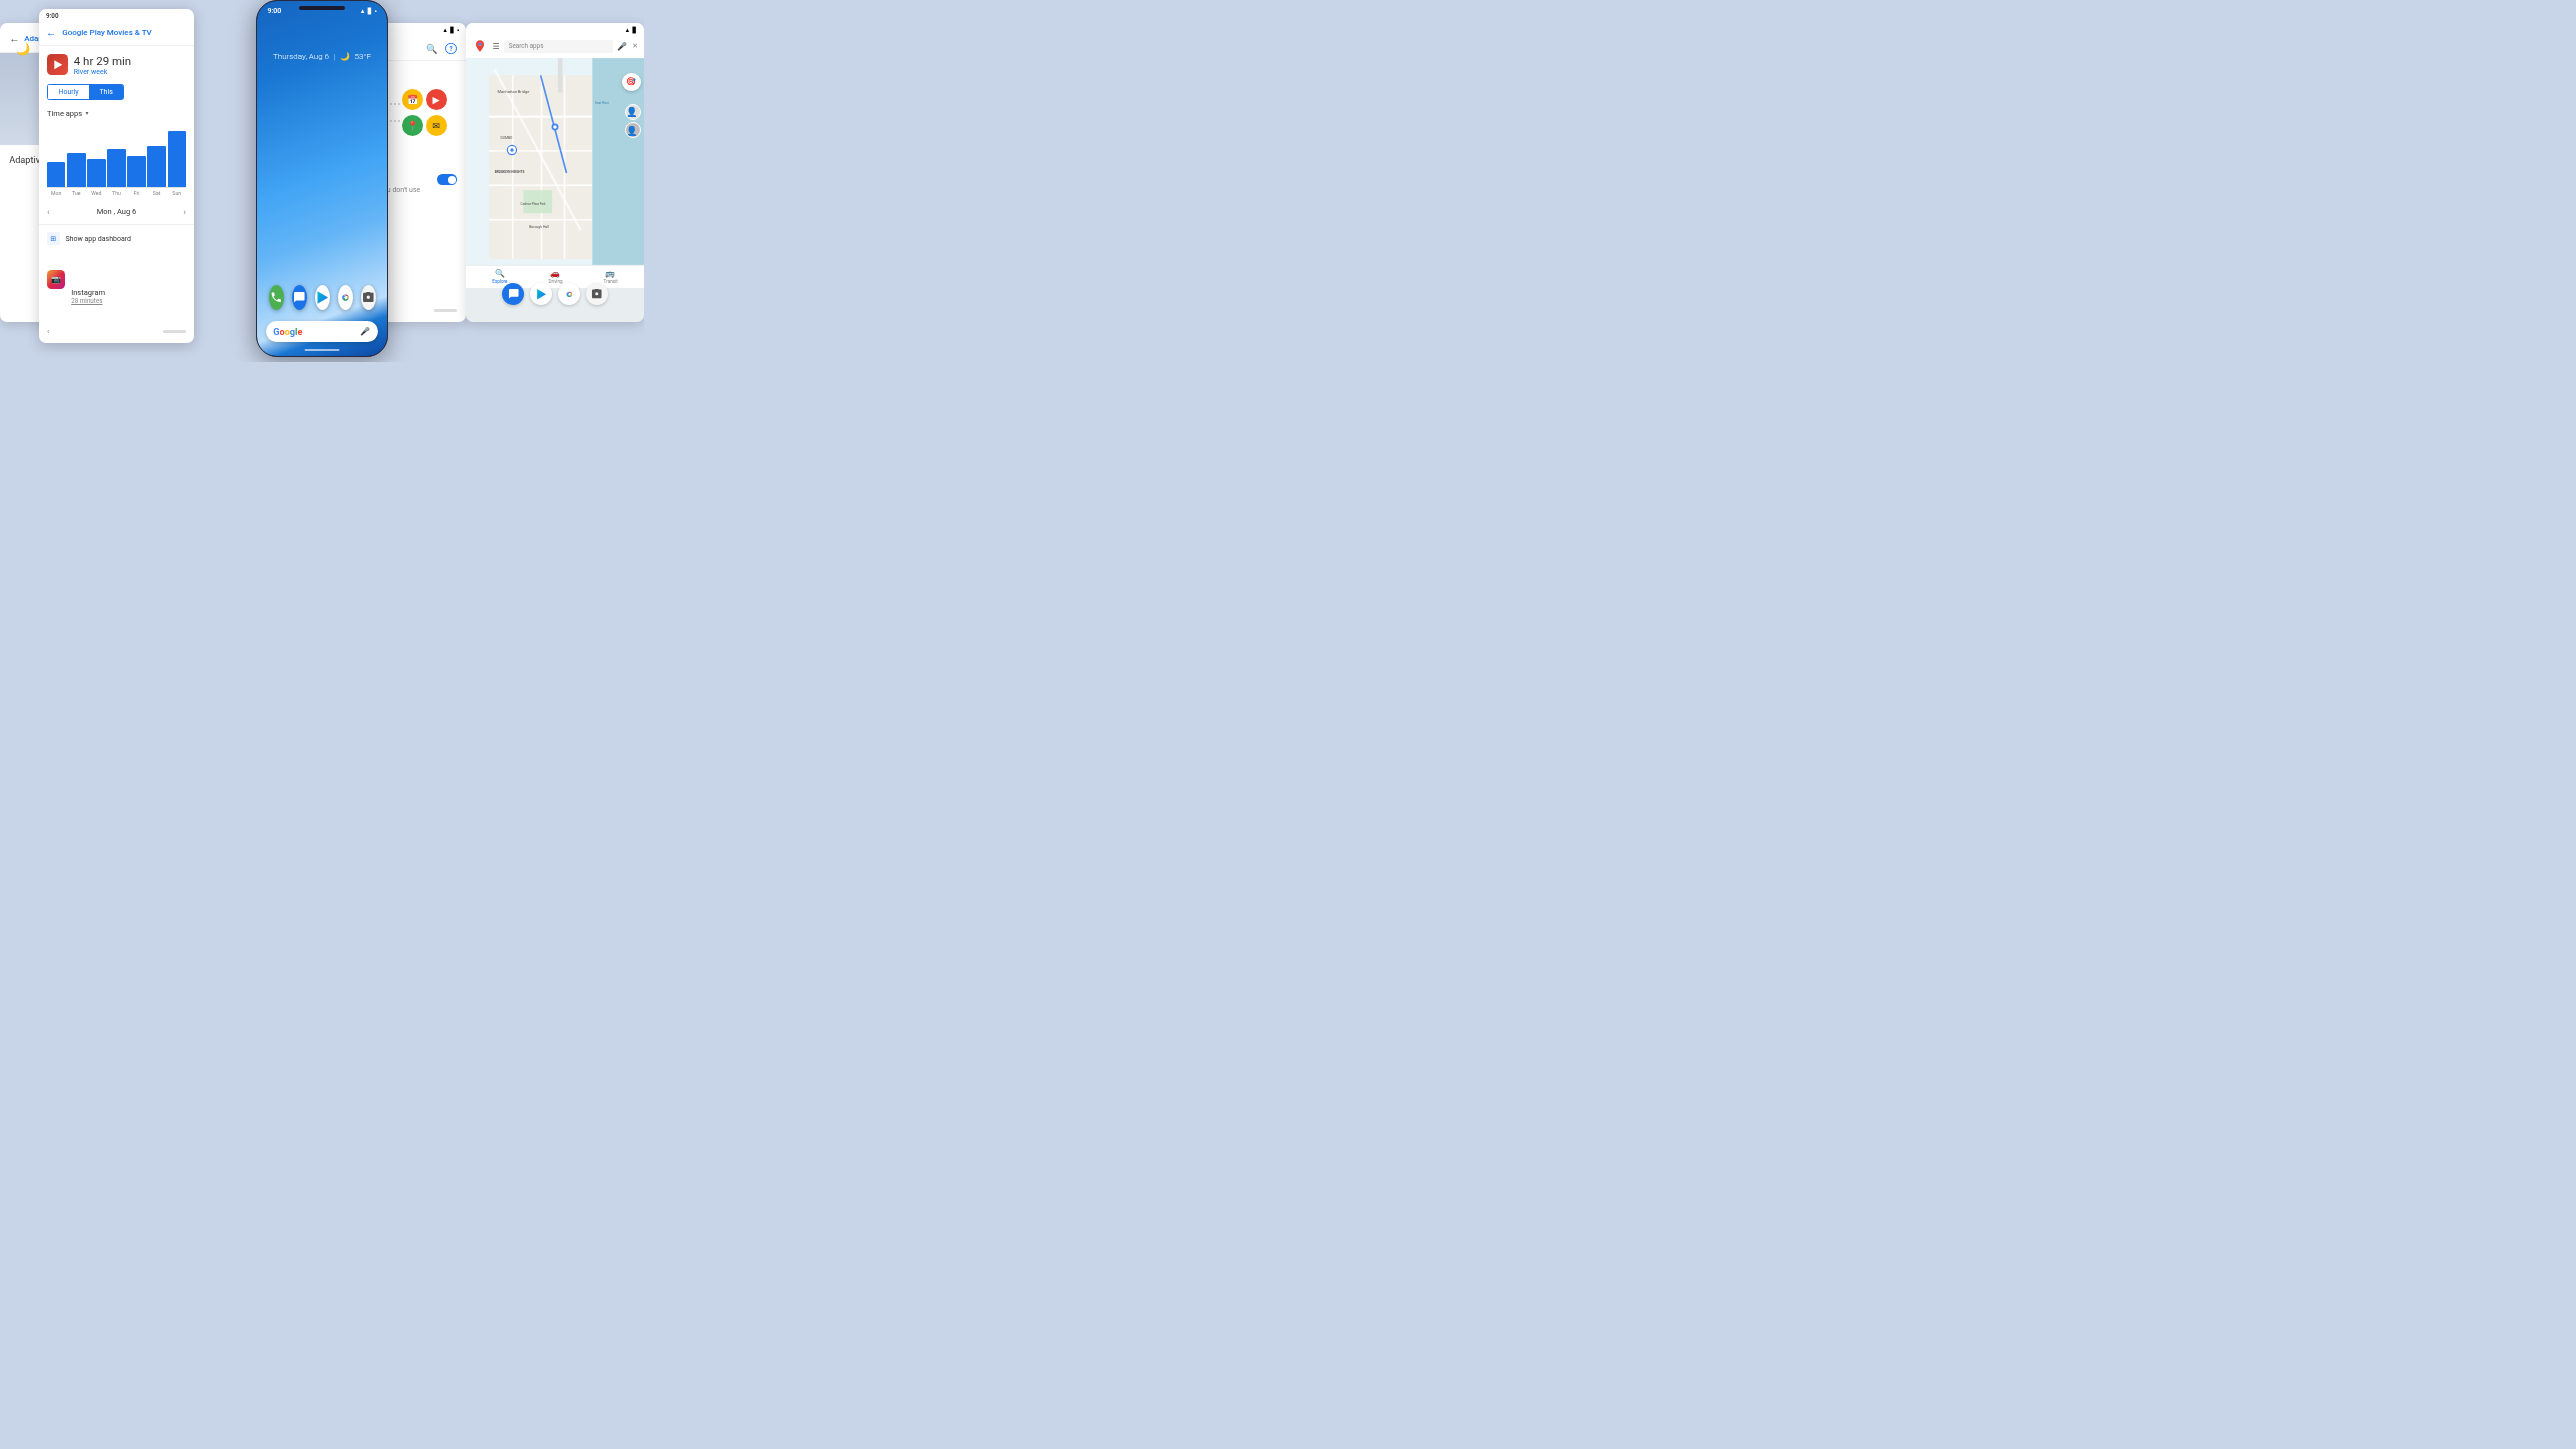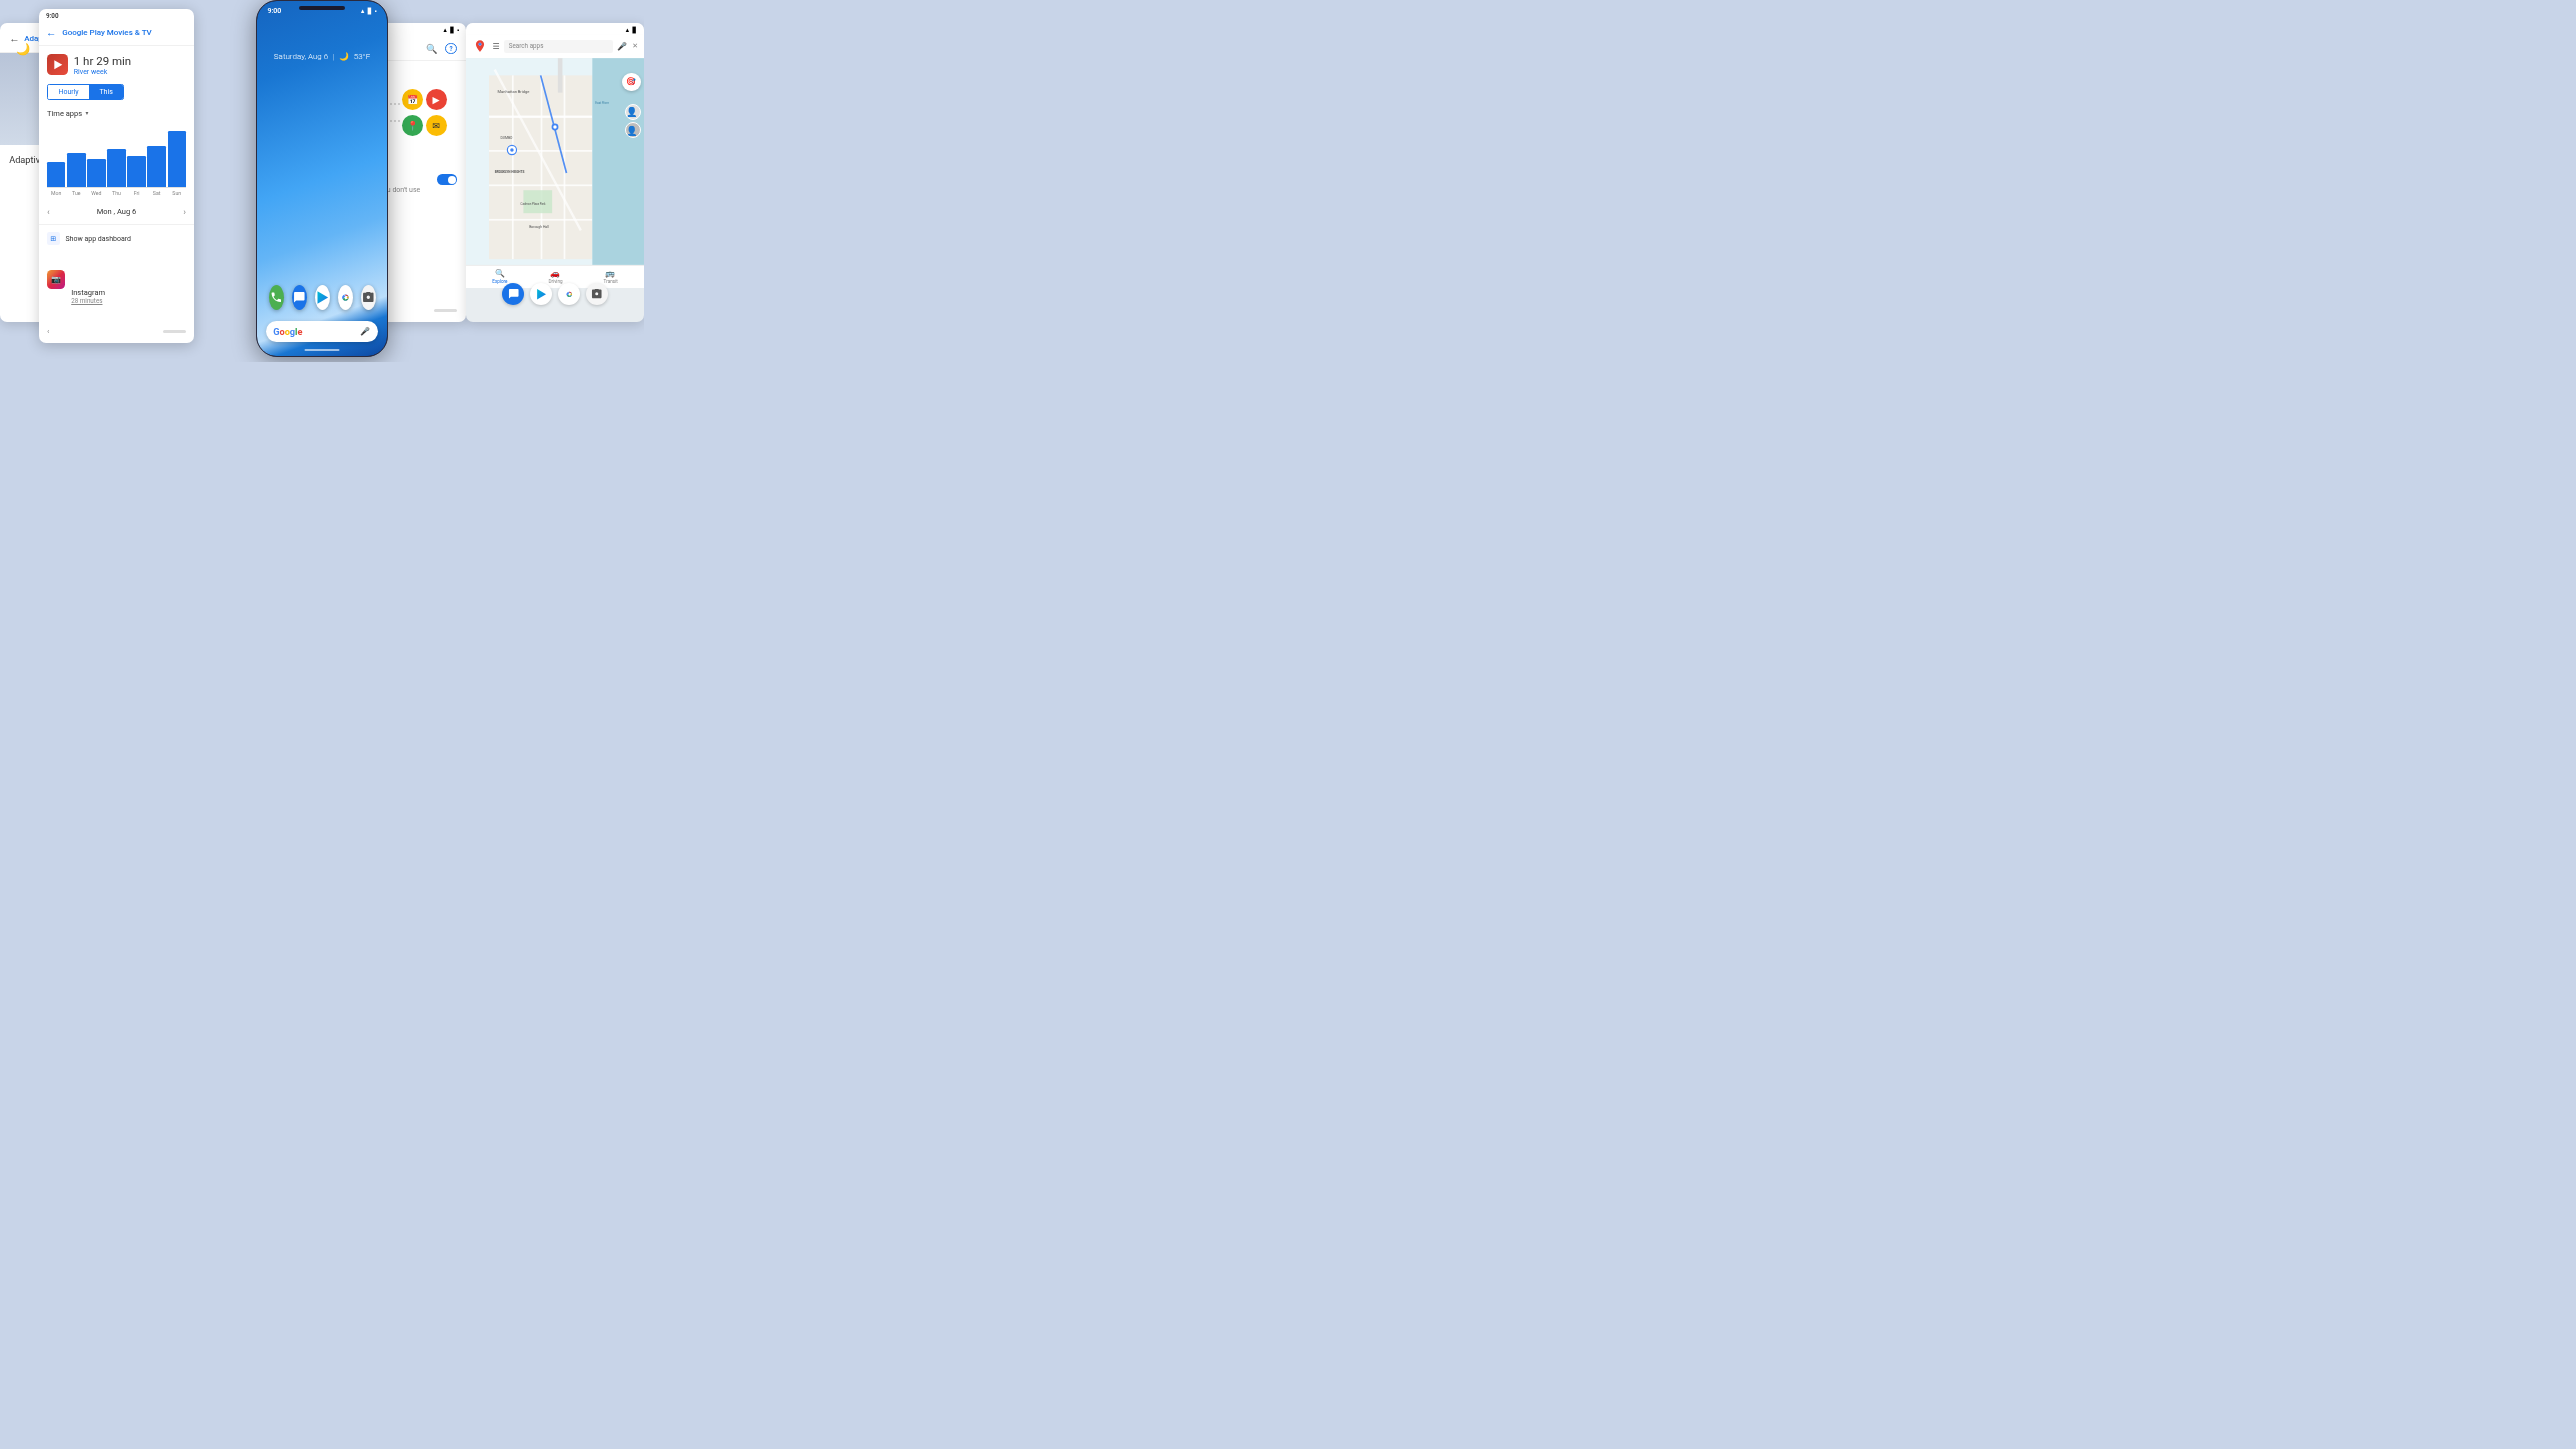--- a/index.html
+++ b/index.html
@@ -643,21 +643,21 @@
     <span class="gpm-app-title">Google Play Movies &amp; TV</span>
   </div>
   <div class="gpm-app-info">
     <div class="gpm-app-icon">
 
       <svg width="11.5" height="11.5" viewBox="0 0 20 20">
           <polygon points="4,2 18,10 4,18" fill="white"></polygon>
         </svg>
     </div>
     <div class="gpm-time-info">
-      <div class="gpm-time-big">1 hr 29 min</div>
+      <div class="gpm-time-big">4 hr 29 min</div>
       <div class="gpm-time-sub">River week</div>
     </div>
   </div>
   <div class="gpm-toggle">
     <div class="gpm-toggle-hourly">Hourly</div>
     <div class="gpm-toggle-daily">This</div>
   </div>
   <div class="gpm-time-spent">
     <span>Time apps</span>
     <span class="gpm-dropdown-arrow">▾</span>
@@ -710,21 +710,21 @@
   <div class="phone-screen">
     <div class="phone-status-bar">
       <span class="phone-time">9:00</span>
       <div class="phone-icons">
         <span class="phone-icon">▲</span>
         <span class="phone-icon">▊</span>
         <span class="phone-icon">▪</span>
       </div>
     </div>
     <div class="phone-date-weather">
-      <span>Saturday, Aug 6</span>
+      <span>Thursday, Aug 6</span>
       <span class="phone-separator">|</span>
       <span>🌙</span>
       <span>53°F</span>
     </div>
 
     <div class="phone-dock-area">
       <div class="dock-icon dock-phone">
         <svg width="12.6" height="12.6" viewBox="0 0 24 24" fill="white">
             <path d="M6.6 10.8c1.4 2.8 3.8 5.1 6.6 6.6l2.2-2.2c.3-.3.7-.4 1-.2 1.1.4 2.3.6 3.6.6.6 0 1 .4 1 1V20c0 .6-.4 1-1 1-9.4 0-17-7.6-17-17 0-.6.4-1 1-1h3.5c.6 0 1 .4 1 1 0 1.3.2 2.5.6 3.6.1.3 0 .7-.2 1L6.6 10.8z"></path>
           </svg>

